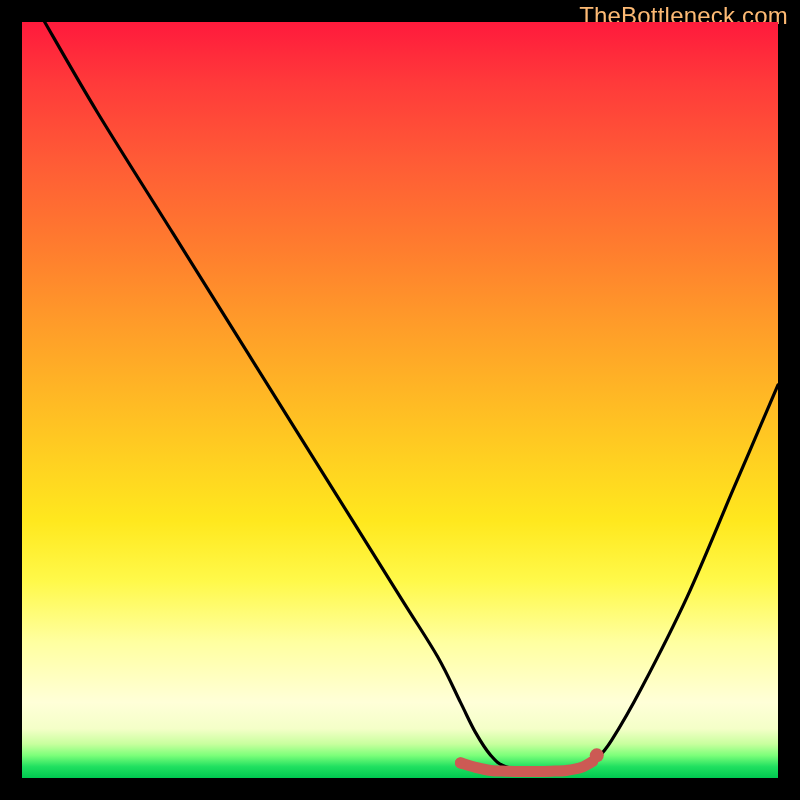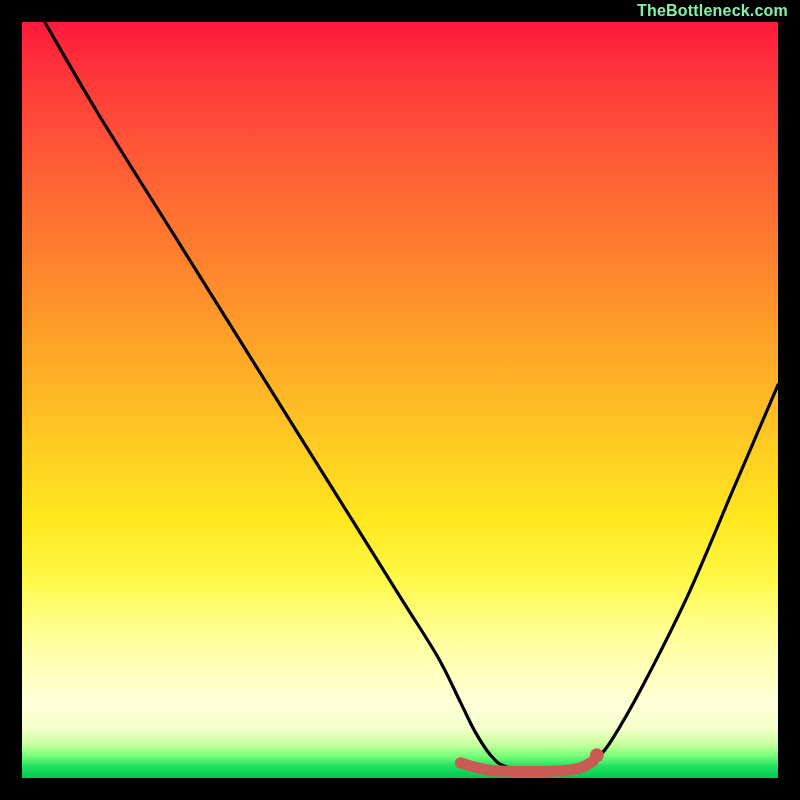--- a/index.html
+++ b/index.html
@@ -43,23 +43,23 @@
       #c8ff9e 95.5%,
       #7dff7a 97%,
       #20e060 98.5%,
       #00c850 100%
     );
   }
   .watermark {
     position: absolute;
     top: 2px;
     right: 12px;
-    color: #86efac;
-    font-size: 16px;
-    font-weight: 700;
+    color: #fdba74;
+    font-size: 24px;
+    font-weight: 400;
     letter-spacing: 0.2px;
     user-select: none;
   }
   svg.curve {
     position: absolute;
     left: 0;
     top: 0;
     width: 756px;
     height: 756px;
     overflow: visible;

